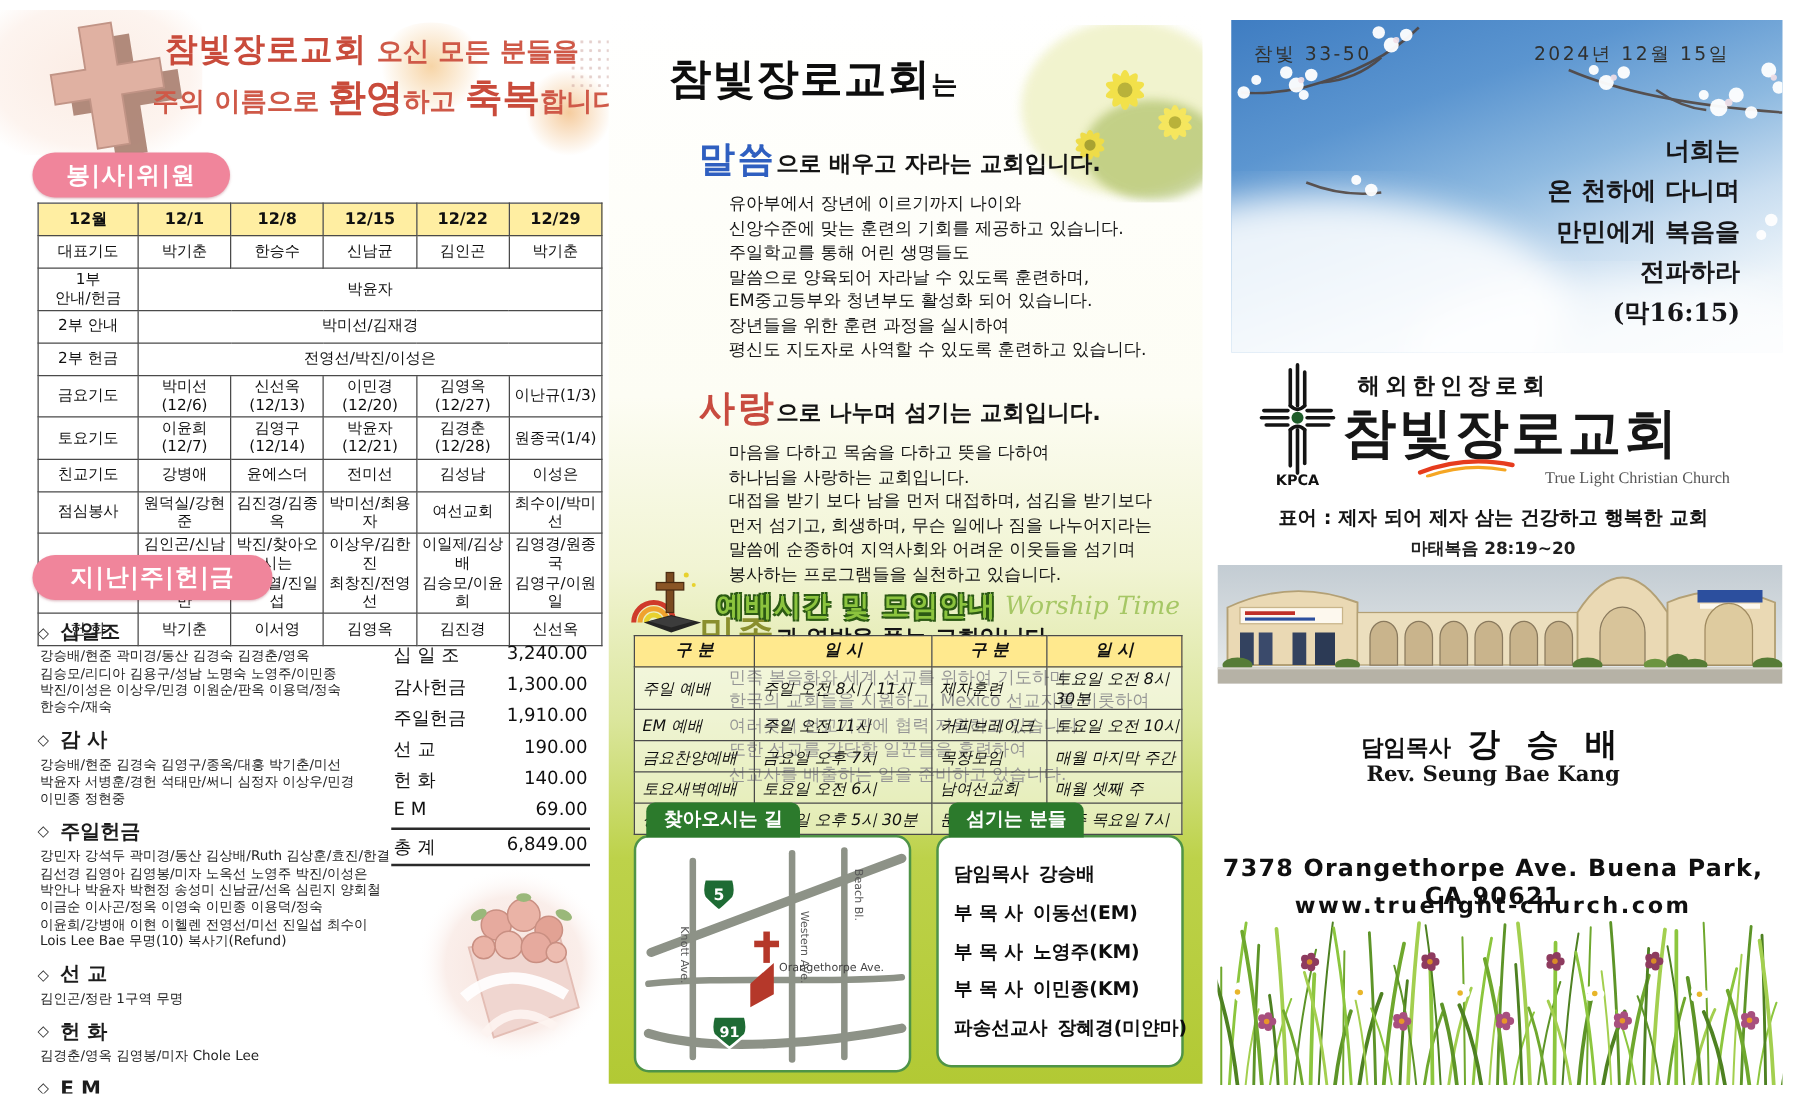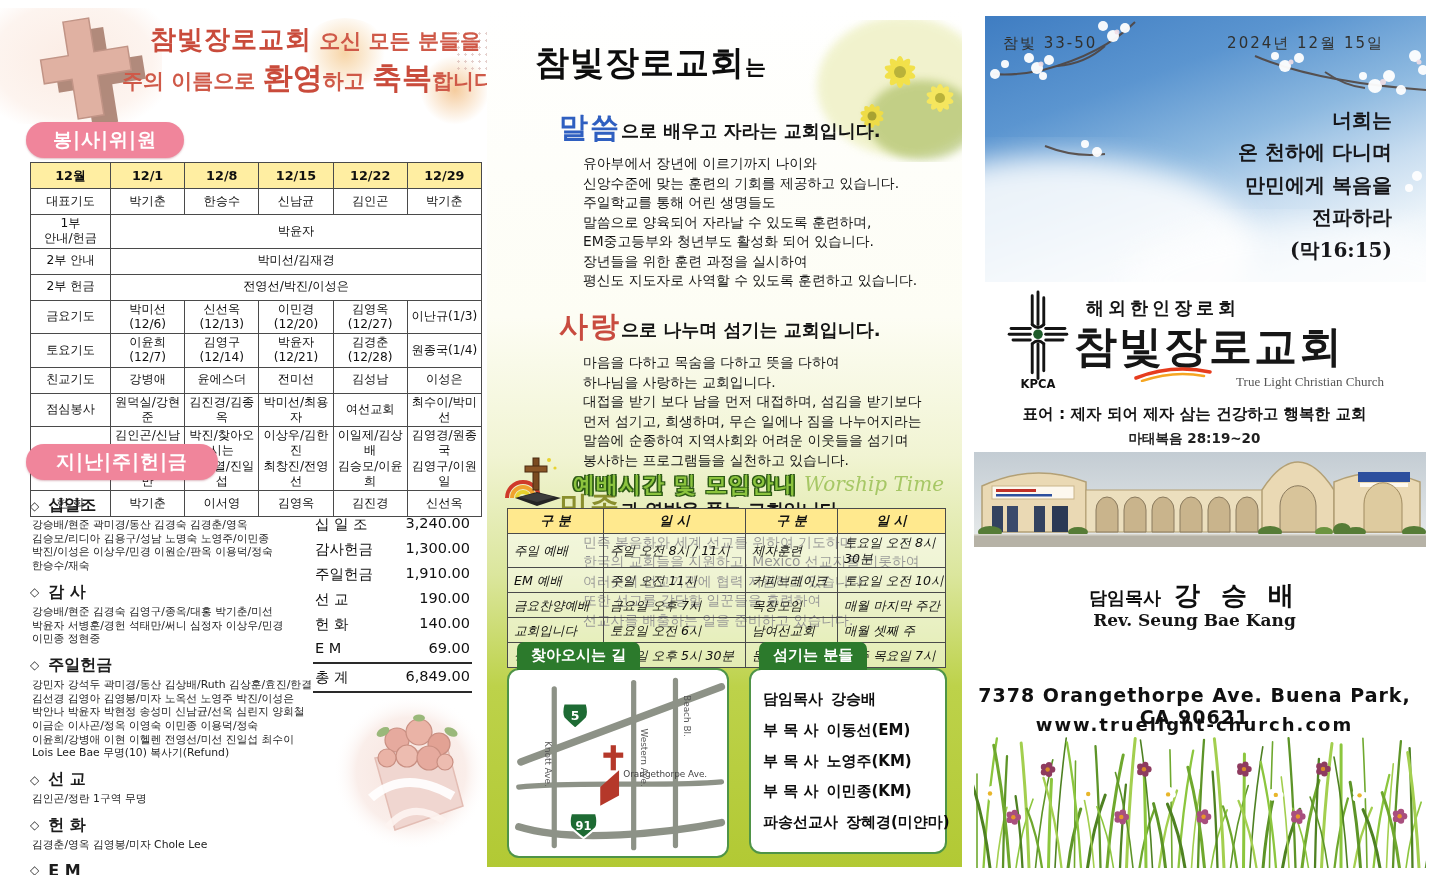--- a/index.html
+++ b/index.html
@@ -9,21 +9,21 @@
 
   
   #left-panel{left:0;top:0;width:487px;height:875px;}
   .pill{background:#f0859b;color:#fff;font-weight:bold;font-size:19px;letter-spacing:1px;
         border-radius:19px;display:flex;align-items:center;justify-content:center;
         box-shadow:0 1px 2px rgba(160,60,80,.35);}
   #committee-pill{left:26px;top:122px;width:158px;height:36px;}
   #offering-pill{left:26px;top:444px;width:192px;height:36px;}
 
   .welcome{color:#cf5948;font-weight:bold;white-space:nowrap;}
-  #welcome-line1{left:150px;top:22px;font-size:21px;}
+  #welcome-line1{left:132px;top:22px;font-size:21px;}
   #welcome-line1 .brand{font-size:26px;letter-spacing:1px;color:#c94b3b;}
   #welcome-line2{left:122px;top:58px;font-size:21px;}
   #welcome-line2 .big{font-size:30px;color:#c94b3b;}
   .blob{border-radius:50%;opacity:.55;}
   #blob1{left:300px;top:18px;width:90px;height:70px;background:radial-gradient(circle,#f0b25e 0%,rgba(240,178,94,0) 70%);}
   #blob2{left:420px;top:55px;width:70px;height:70px;background:radial-gradient(circle,#eda24e 0%,rgba(237,162,78,0) 70%);}
   #dots{left:455px;top:30px;width:34px;height:44px;opacity:.5;
         background-image:radial-gradient(#c9a09a 1px,transparent 1.4px);background-size:7px 7px;}
 
   table.grid{border-collapse:collapse;table-layout:fixed;}
@@ -477,21 +477,21 @@
             <td>커피브레이크</td>
             <td>토요일 오전 10시</td>
           </tr>
           <tr>
             <td>금요찬양예배</td>
             <td>금요일 오후 7시</td>
             <td>목장모임</td>
             <td>매월 마지막 주간</td>
           </tr>
           <tr>
-            <td>교회입니다</td>
+            <td>토요새벽예배</td>
             <td>토요일 오전 6시</td>
             <td>남여선교회</td>
             <td>매월 셋째 주</td>
           </tr>
           <tr>
             <td>성경공부</td>
             <td>금요일 오후 5시 30분</td>
             <td>문화교실:요가</td>
             <td>매주 목요일 7시</td>
           </tr>

